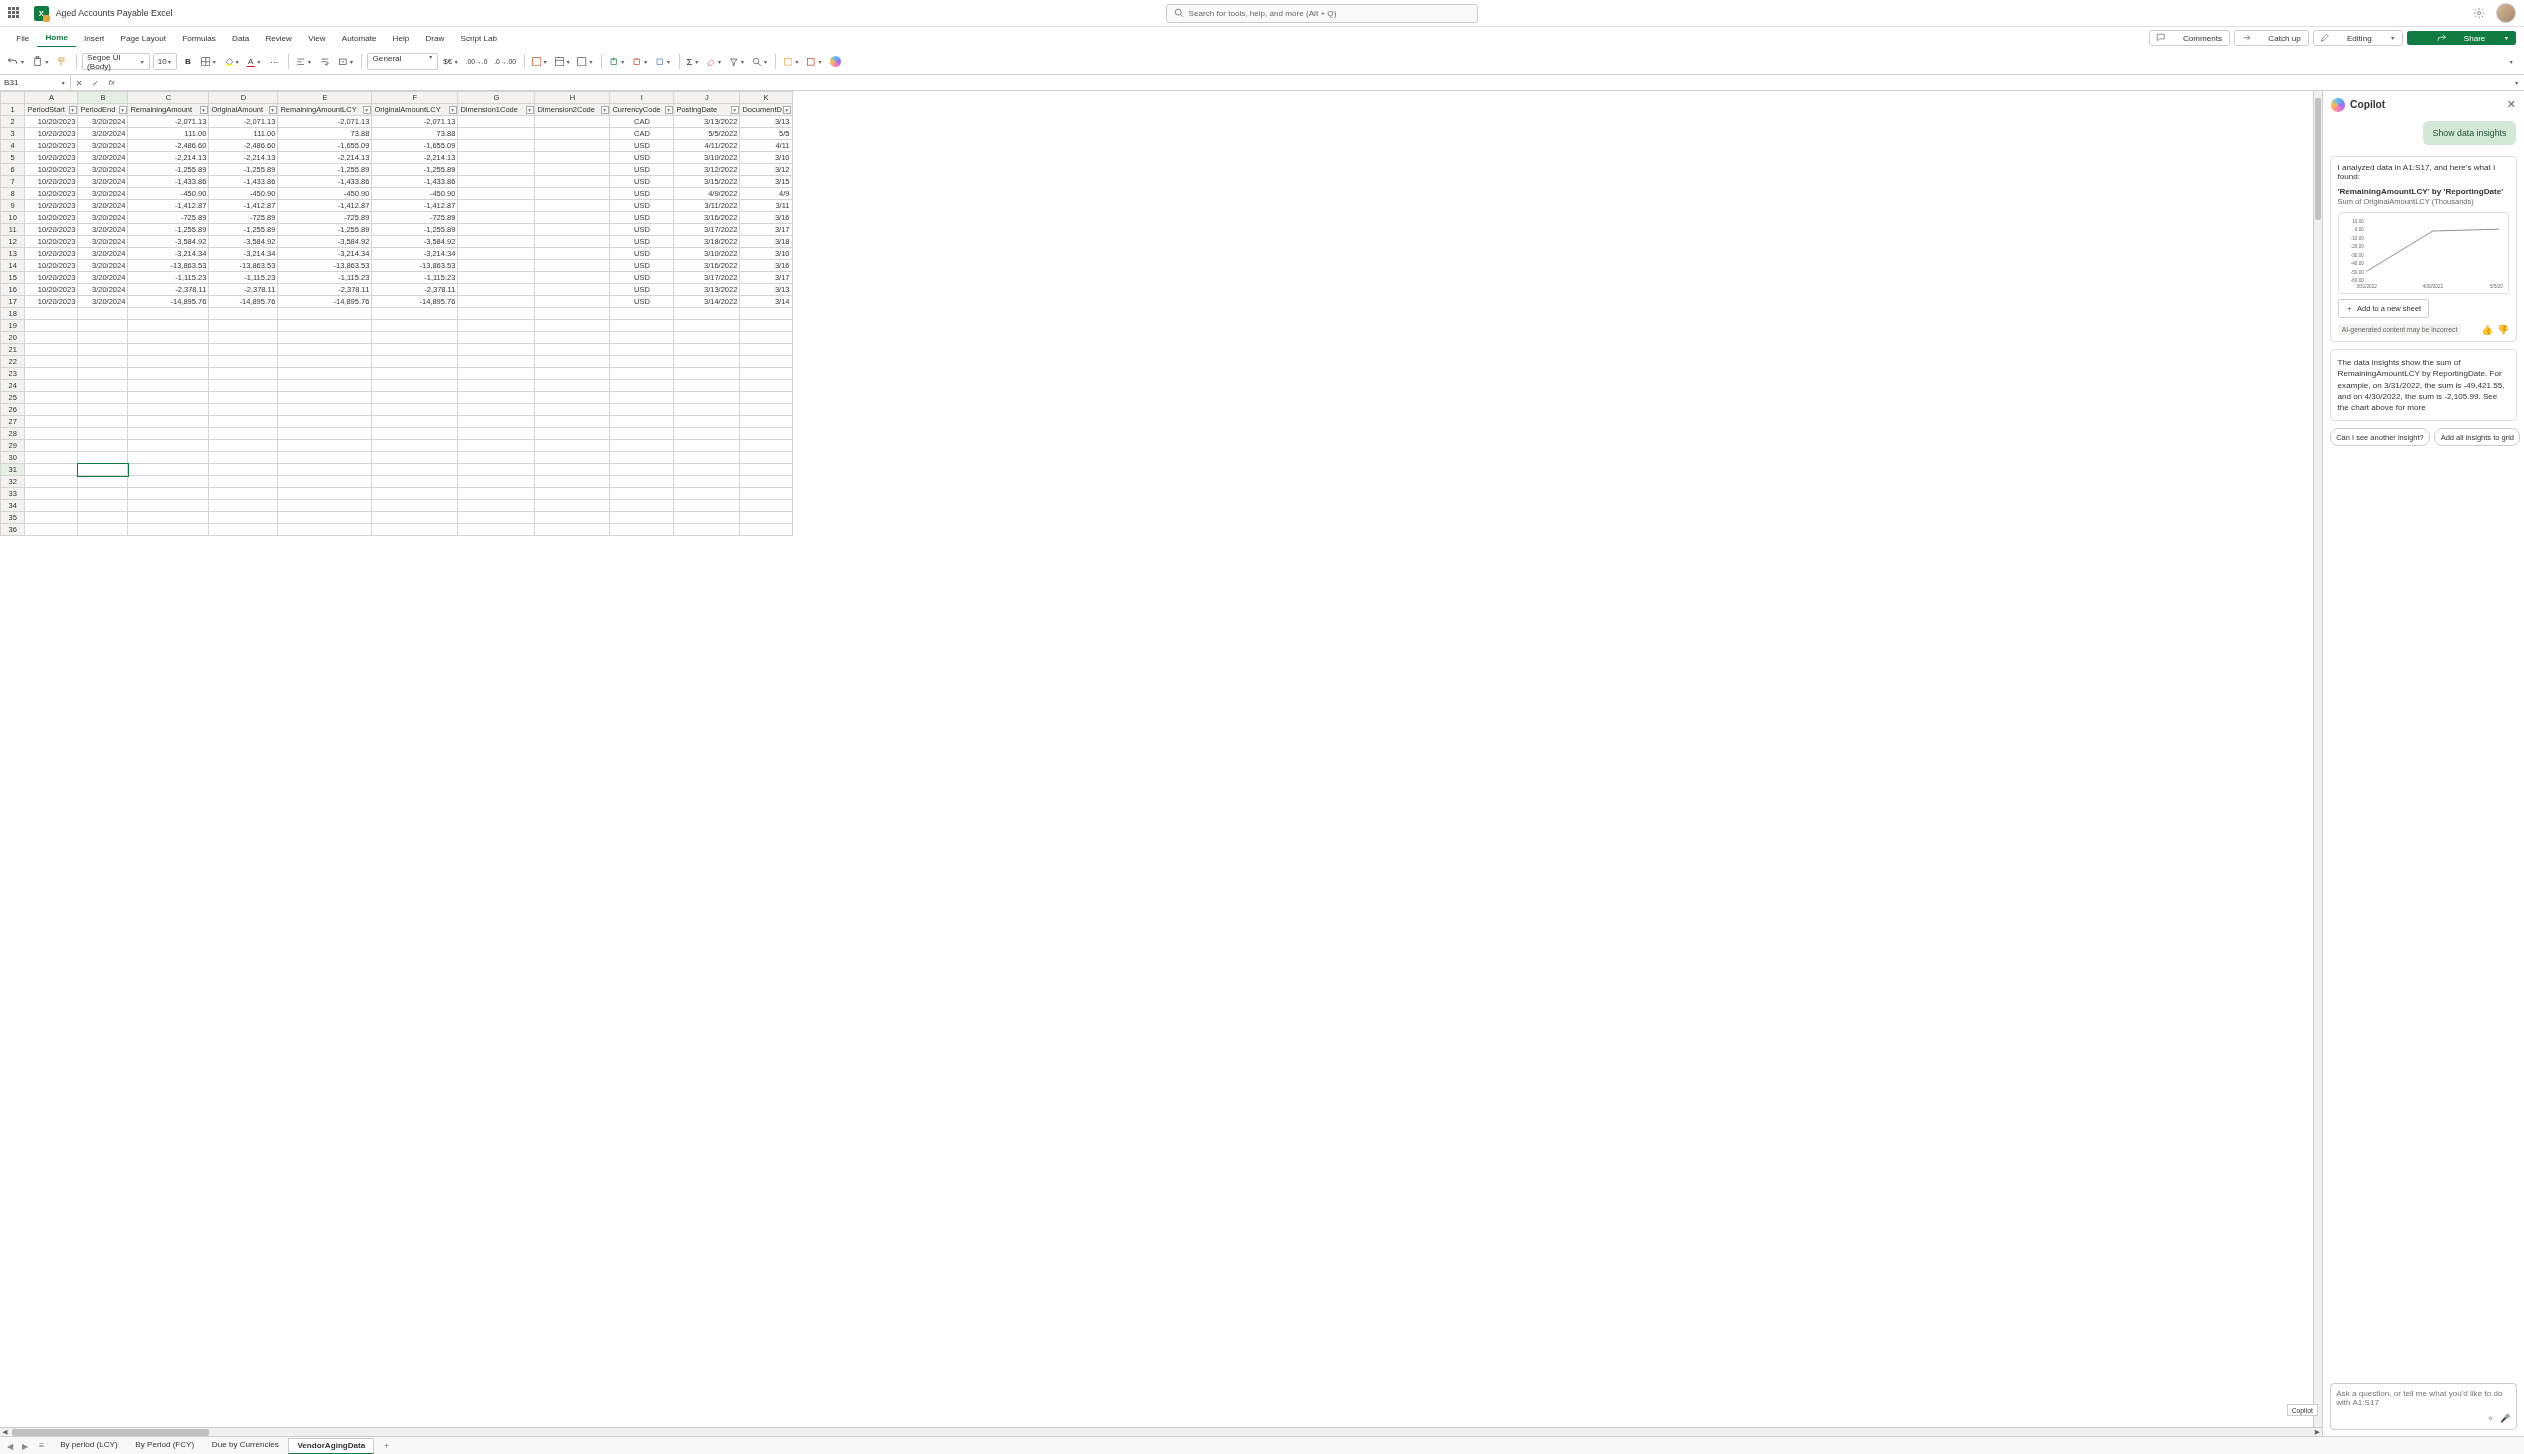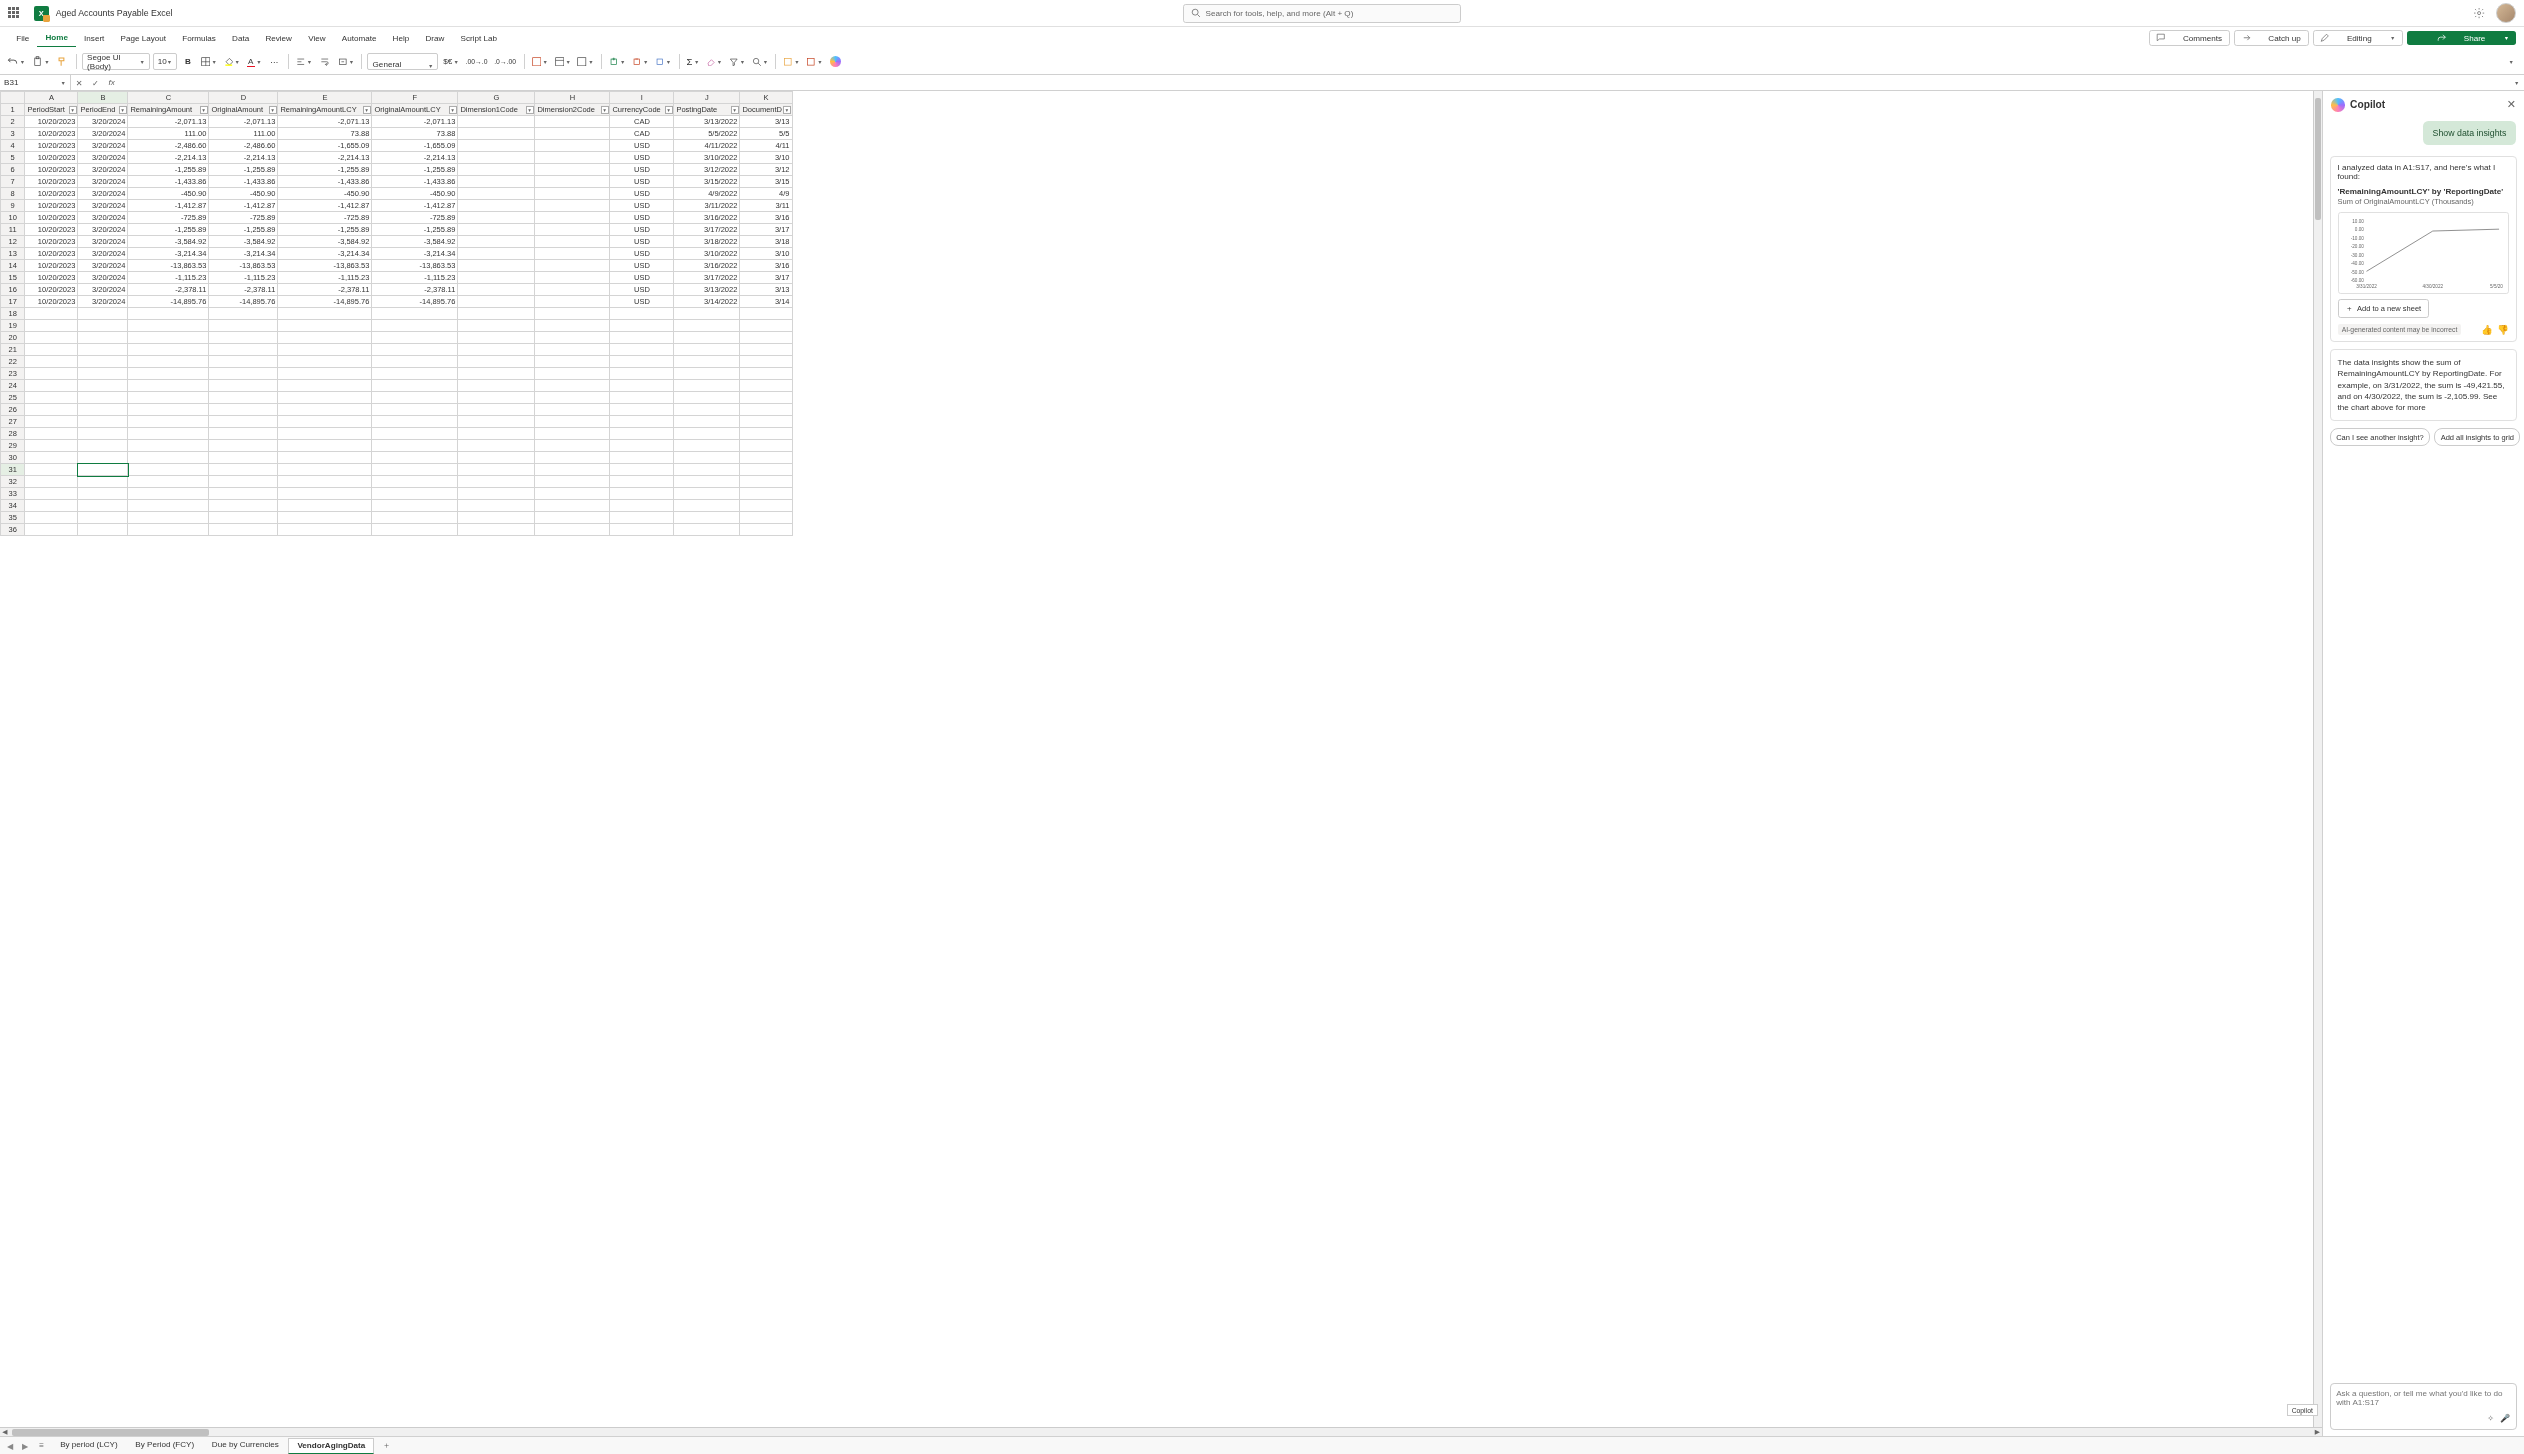--- a/index.html
+++ b/index.html
@@ -5,21 +5,21 @@
 * { box-sizing: border-box; margin: 0; padding: 0; font-family: "Segoe UI", Arial, sans-serif; }
 body { background: #ffffff; font-size: 8.1px; color: #333; overflow: hidden; }
 
 
 .title-bar { display: flex; align-items: center; height: 27px; padding: 0 8.1px; border-bottom: 0.7px solid #e0e0e0; }
 .waffle { width: 12.2px; height: 12.2px; display: grid; grid-template-columns: repeat(3, 2.7px); grid-template-rows: repeat(3, 2.7px); gap: 1.4px; margin-right: 13.6px; cursor: pointer; }
 .waffle span { background: #666; }
 .app-icon { width: 15px; height: 15px; background: #107c41; border-radius: 2px; margin-right: 6.8px; display: flex; align-items: center; justify-content: center; color: #fff; font-size: 7.5px; font-weight: bold; position: relative; }
 .app-icon::after { content: ""; position: absolute; bottom: -1.4px; right: -1.4px; width: 6.8px; height: 6.8px; background: #e8a33d; border-radius: 1.4px; }
 .doc-name { font-size: 8.8px; color: #333; }
-.search-box { margin-left: auto; margin-right: auto; width: 278px; height: 19px; border: 0.7px solid #ccc; border-radius: 2.7px; display: flex; align-items: center; padding: 0 6.8px; color: #666; background: #fafafa; }
+.search-box { margin-left: auto; margin-right: auto; width: 312px; height: 19px; border: 0.7px solid #ccc; border-radius: 2.7px; display: flex; align-items: center; padding: 0 6.8px; color: #666; background: #fafafa; }
 .search-box svg { margin-right: 5.4px; }
 .title-right { display: flex; align-items: center; gap: 8.1px; }
 .gear-btn { width: 16.3px; height: 16.3px; display: flex; align-items: center; justify-content: center; cursor: pointer; }
 .avatar { width: 20.3px; height: 20.3px; border-radius: 50%; background: linear-gradient(135deg, #d4b896, #a5876c); border: 0.7px solid #ccc; }
 
 
 .menu-bar { display: flex; align-items: center; height: 22px; padding: 0 8.1px; font-size: 8.1px; }
 .menu-bar .tab { padding: 4.1px 8.1px; cursor: pointer; color: #333; }
 .menu-bar .tab.active { color: #107c41; border-bottom: 1.4px solid #107c41; font-weight: 600; }
 .menu-right { margin-left: auto; display: flex; align-items: center; gap: 4.1px; }
@@ -251,21 +251,21 @@
       </svg>
     </div>
   <div class="btn">
       <svg width="9.5" height="9.5" viewBox="0 0 14 14">
         <rect x="2" y="3" width="10" height="8" fill="none" stroke="#444"></rect>
         <line x1="5" y1="7" x2="9" y2="7" stroke="#444"></line>
       </svg>
       <span class="chev">▼</span>
     </div>
   <div class="sep"></div>
-  <div class="combo format-combo" style="display:flex;align-items:flex-end;">
+  <div class="combo format-combo" style="display:flex;align-items:flex-start;">
       <span>General</span>
       <span class="chev" style="margin-left:auto">▼</span>
     </div>
   <div class="btn">$€<span class="chev">▼</span></div>
   <div class="btn">
       <span style="font-size:6.8px">.00→.0</span>
     </div>
   <div class="btn">
       <span style="font-size:6.8px">.0→.00</span>
     </div>

